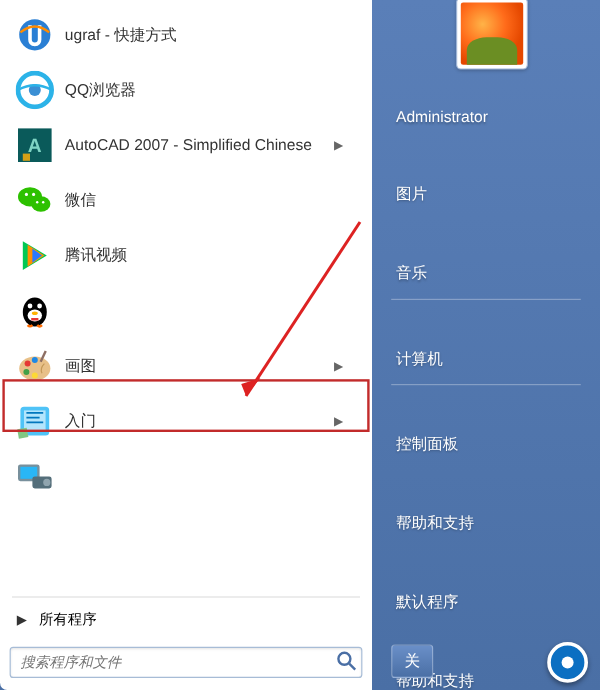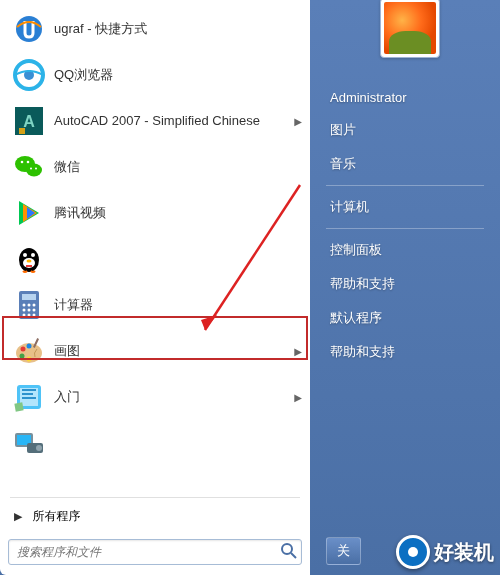--- a/index.html
+++ b/index.html
@@ -15,21 +15,21 @@
     .left-panel {
       width: 310px;
       background: #fff;
       border-radius: 0 0 0 6px;
       display: flex;
       flex-direction: column;
       position: relative;
     }
     .program-list {
       flex: 1;
-      padding: 6px 0 0 4px;
+      padding: 6px 16px 0 4px;
       overflow: hidden;
     }
     .program-item {
       display: flex;
       align-items: center;
       padding: 6px 8px;
       cursor: pointer;
       border-radius: 3px;
       position: relative;
       min-height: 38px;
@@ -134,20 +134,21 @@
       width: 80%; height: 50%;
       background: #6b8e23;
       border-radius: 40% 40% 0 0;
     }
     .right-list { margin-top: 70px; }
     .right-item {
       padding: 8px 4px;
       font-size: 13px;
       cursor: pointer;
       text-shadow: 0 1px 2px rgba(0,0,0,0.3);
+      margin-top: 32px;
     }
     .right-sep {
       height: 1px;
       background: rgba(255,255,255,0.3);
       margin: 4px 0;
     }
     .shutdown-btn {
       position: absolute;
       bottom: 10px; left: 16px;
       padding: 4px 10px;
@@ -259,38 +260,20 @@
               <ellipse cx="16" cy="20" rx="6" ry="5" fill="#fff"></ellipse>
               <circle cx="12" cy="12" r="2" fill="#fff"></circle>
               <circle cx="20" cy="12" r="2" fill="#fff"></circle>
               <path d="M10 28 Q12 30 14 28 M18 28 Q20 30 22 28" stroke="#ff6b00" stroke-width="2" fill="#ff6b00"></path>
               <ellipse cx="16" cy="18" rx="2.5" ry="1.5" fill="#ffb300"></ellipse>
               <path d="M13 23 L19 23" stroke="#e53935" stroke-width="2"></path>
             </svg>
         </span>
       </div>
 
-      <div class="program-item">
-        <span class="program-icon">
-          <svg class="ico" viewBox="0 0 32 32">
-              <rect x="6" y="2" width="20" height="28" rx="2" fill="#5a7fb8"></rect>
-              <rect x="9" y="5" width="14" height="6" fill="#b8d4f0"></rect>
-              <circle cx="11" cy="16" r="1.5" fill="#fff"></circle>
-              <circle cx="16" cy="16" r="1.5" fill="#fff"></circle>
-              <circle cx="21" cy="16" r="1.5" fill="#fff"></circle>
-              <circle cx="11" cy="21" r="1.5" fill="#fff"></circle>
-              <circle cx="16" cy="21" r="1.5" fill="#fff"></circle>
-              <circle cx="21" cy="21" r="1.5" fill="#fff"></circle>
-              <circle cx="11" cy="26" r="1.5" fill="#fff"></circle>
-              <circle cx="16" cy="26" r="1.5" fill="#fff"></circle>
-              <circle cx="21" cy="26" r="1.5" fill="#fff"></circle>
-            </svg>
-        </span>
-        <span class="program-label">计算器</span>
-      </div>
 
       <div class="program-item">
         <span class="program-icon">
           <svg class="ico" viewBox="0 0 32 32">
               <ellipse cx="16" cy="18" rx="13" ry="10" fill="#e8c088"></ellipse>
               <path d="M24 14 Q20 18 22 22" fill="#e8c088" stroke="#c49858" stroke-width="1"></path>
               <circle cx="10" cy="14" r="2.5" fill="#e53935"></circle>
               <circle cx="16" cy="11" r="2.5" fill="#1e88e5"></circle>
               <circle cx="9" cy="21" r="2.5" fill="#43a047"></circle>
               <circle cx="16" cy="24" r="2.5" fill="#fdd835"></circle>
@@ -366,14 +349,13 @@
       <div class="right-item">帮助和支持</div>
       <div class="right-item">默认程序</div>
       <div class="right-item">帮助和支持</div>
     </div>
     <div class="shutdown-btn">关</div>
   </div>
 </div>
 
 <div class="watermark">
   <div class="watermark-circle"></div>
-  <span>好装机</span>
 </div>
 
 </body></html>

